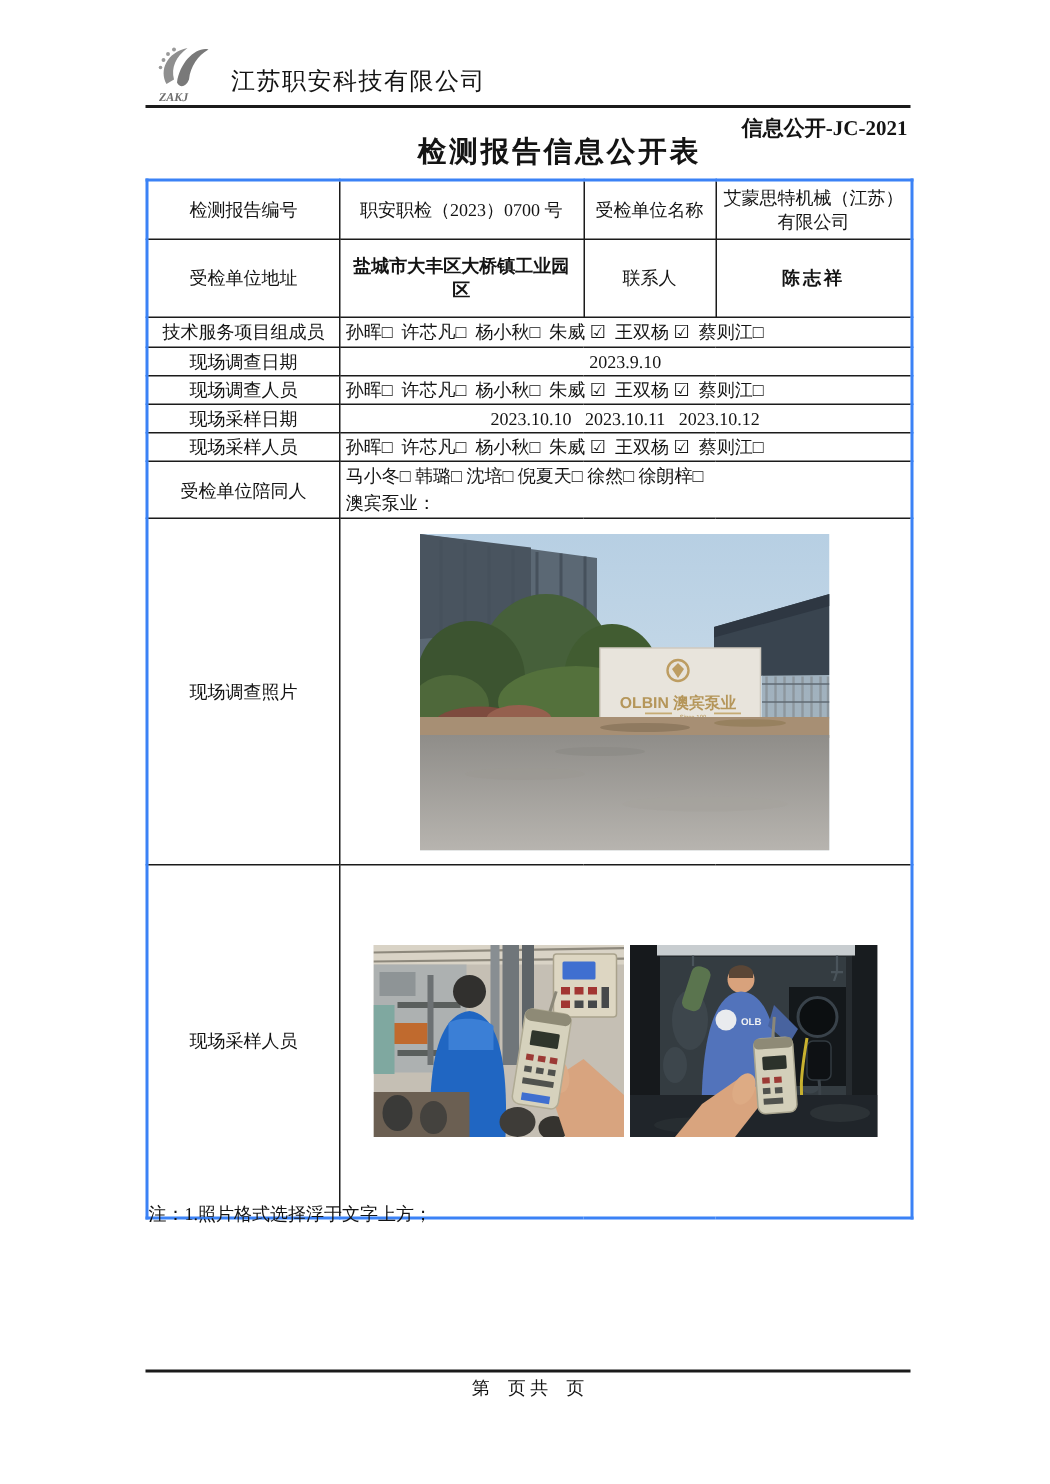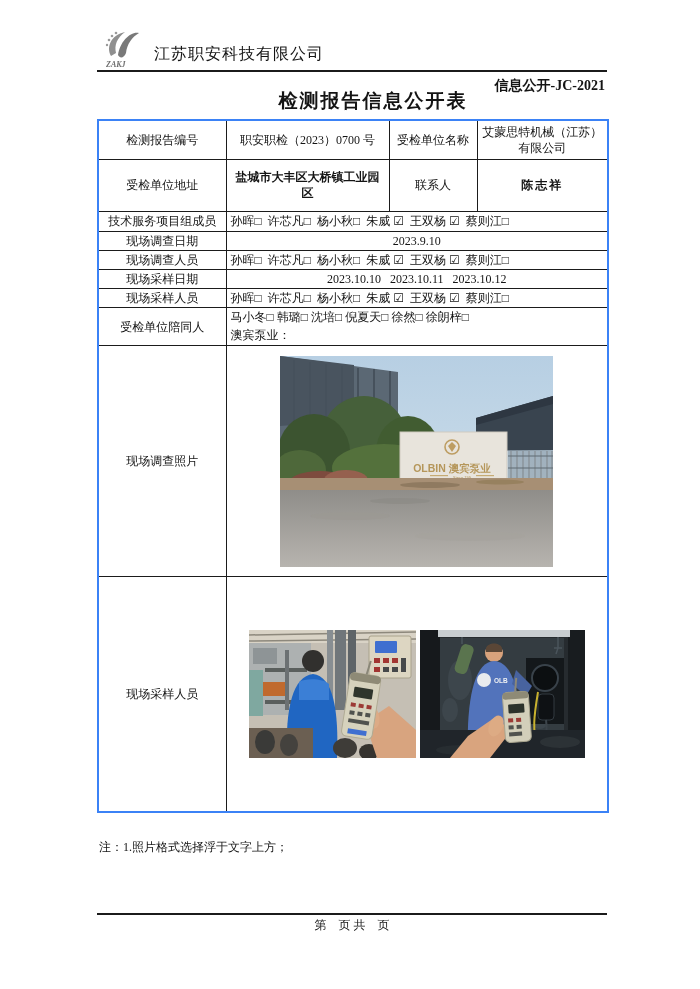--- a/index.html
+++ b/index.html
@@ -29,21 +29,21 @@
           font-size:13.5px;text-align:center;line-height:1.8;}
   td.contact{font-size:16px;font-weight:700;text-align:center;letter-spacing:2px;}
   td.unitname{text-align:center;font-size:12px;line-height:1.7;margin-top:36px;}
   td.escortv{font-weight:700;text-align:center;font-size:13px;letter-spacing:1px;}
   td.labcell{padding-left:7px;}
   td.labcell div{line-height:1.45;}
   td.photocell{padding:0;}
   .photo-flex{width:100%;height:100%;display:flex;align-items:center;justify-content:center;gap:4px;}
 
   
-  .note{position:absolute;left:99px;top:839px;font-size:12px;}
+  .note{position:absolute;left:99px;top:801px;font-size:12px;}
   .ft-rule{position:absolute;left:97px;top:913px;width:510px;height:1.5px;background:#1b1b1b;}
   .ft-page{position:absolute;left:97px;top:917px;width:510px;text-align:center;font-size:12px;}
 
   svg{display:block;}
   .blur1{filter:blur(.4px);}
 </style>
 </head>
 <body>
 
 <div class="page">

